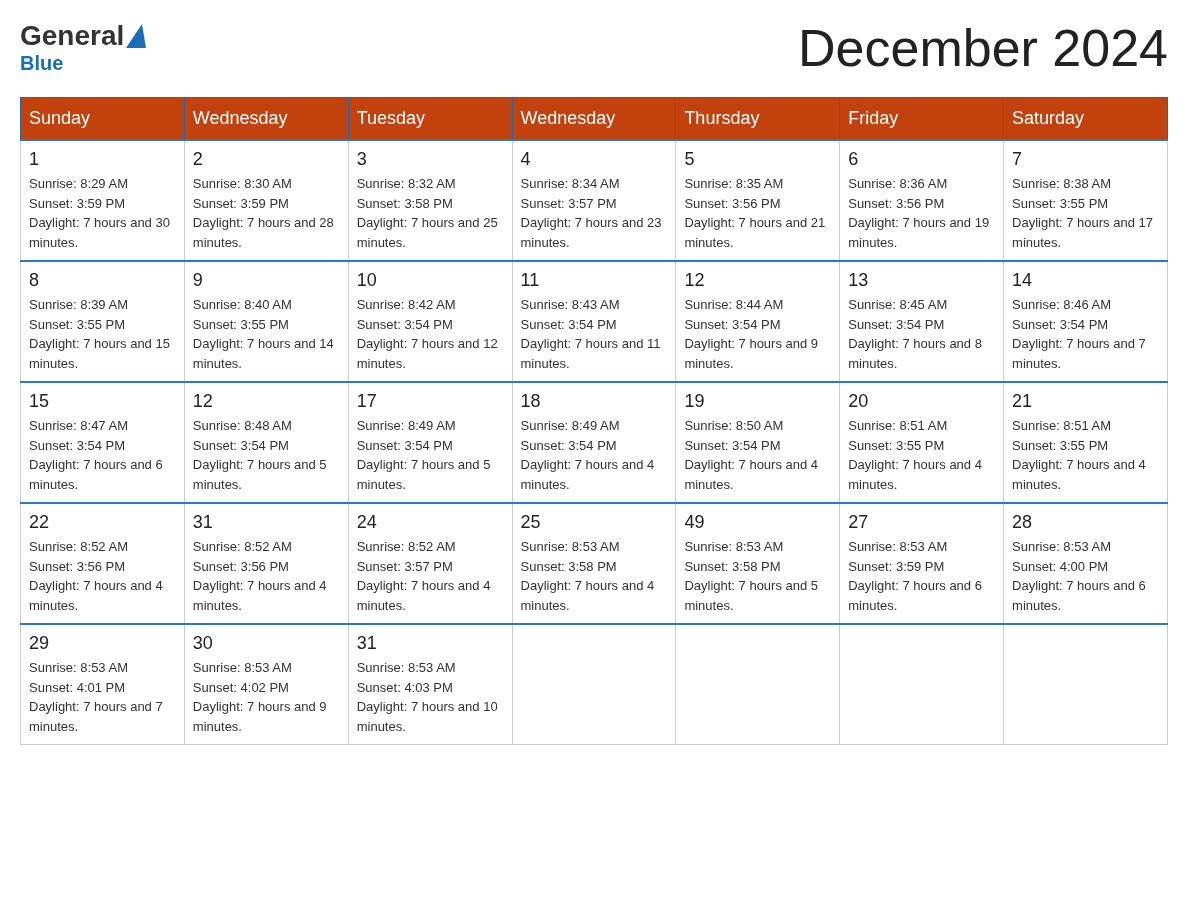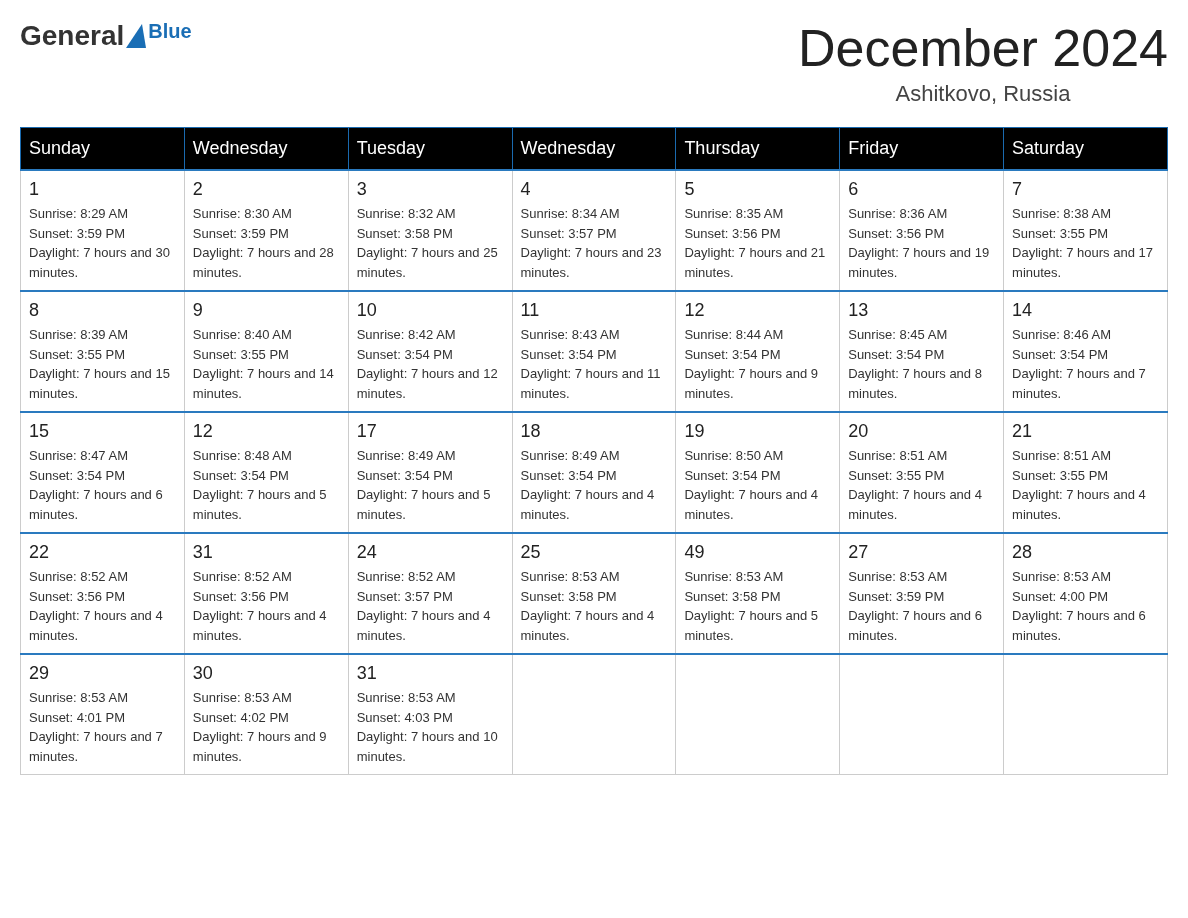--- a/index.html
+++ b/index.html
@@ -11,21 +11,21 @@
       min-height: 918px;
     }
     .header {
       display: flex;
       justify-content: space-between;
       align-items: flex-start;
       margin-bottom: 20px;
     }
     .logo {
       display: flex;
-      flex-direction: row;
+      flex-direction: column;
       align-items: flex-start;
     }
     .logo-top {
       display: flex;
       align-items: center;
       font-size: 28px;
       font-weight: bold;
       color: #333;
     }
     .logo-general { color: #333; }
@@ -37,40 +37,40 @@
       border-bottom: 24px solid #1a6eb5;
       margin: 0 2px;
       display: inline-block;
     }
     .logo-blue {
       color: #1a6eb5;
       font-size: 20px;
       font-weight: bold;
     }
     .title-section {
-      text-align: center;
+      text-align: right;
     }
     .month-title {
       font-size: 52px;
       font-weight: normal;
       color: #222;
       line-height: 1.1;
     }
     .location {
       font-size: 22px;
       color: #444;
       margin-top: 4px;
     }
     table {
       width: 100%;
       border-collapse: collapse;
       table-layout: fixed;
     }
     thead tr th {
-      background-color: #000000;
+      background-color: #c2410c;
       color: white;
       font-size: 18px;
       font-weight: normal;
       padding: 10px 8px;
       text-align: left;
       border: 1px solid #1a6aaf;
     }
     tbody tr td {
       vertical-align: top;
       padding: 8px;
@@ -106,21 +106,20 @@
     <div class="logo-top">
       <span class="logo-general">General</span>
       <span class="logo-triangle"></span>
     </div>
     <div>
       <span class="logo-blue">Blue</span>
     </div>
   </div>
   <div class="title-section">
     <div class="month-title">December 2024</div>
-    <div class="location">Ashitkovo, Russia</div>
   </div>
 </div>
 
 <table>
   <thead>
     <tr>
     <th>Sunday</th>
         <th>Wednesday</th>
         <th>Tuesday</th>
         <th>Wednesday</th>

